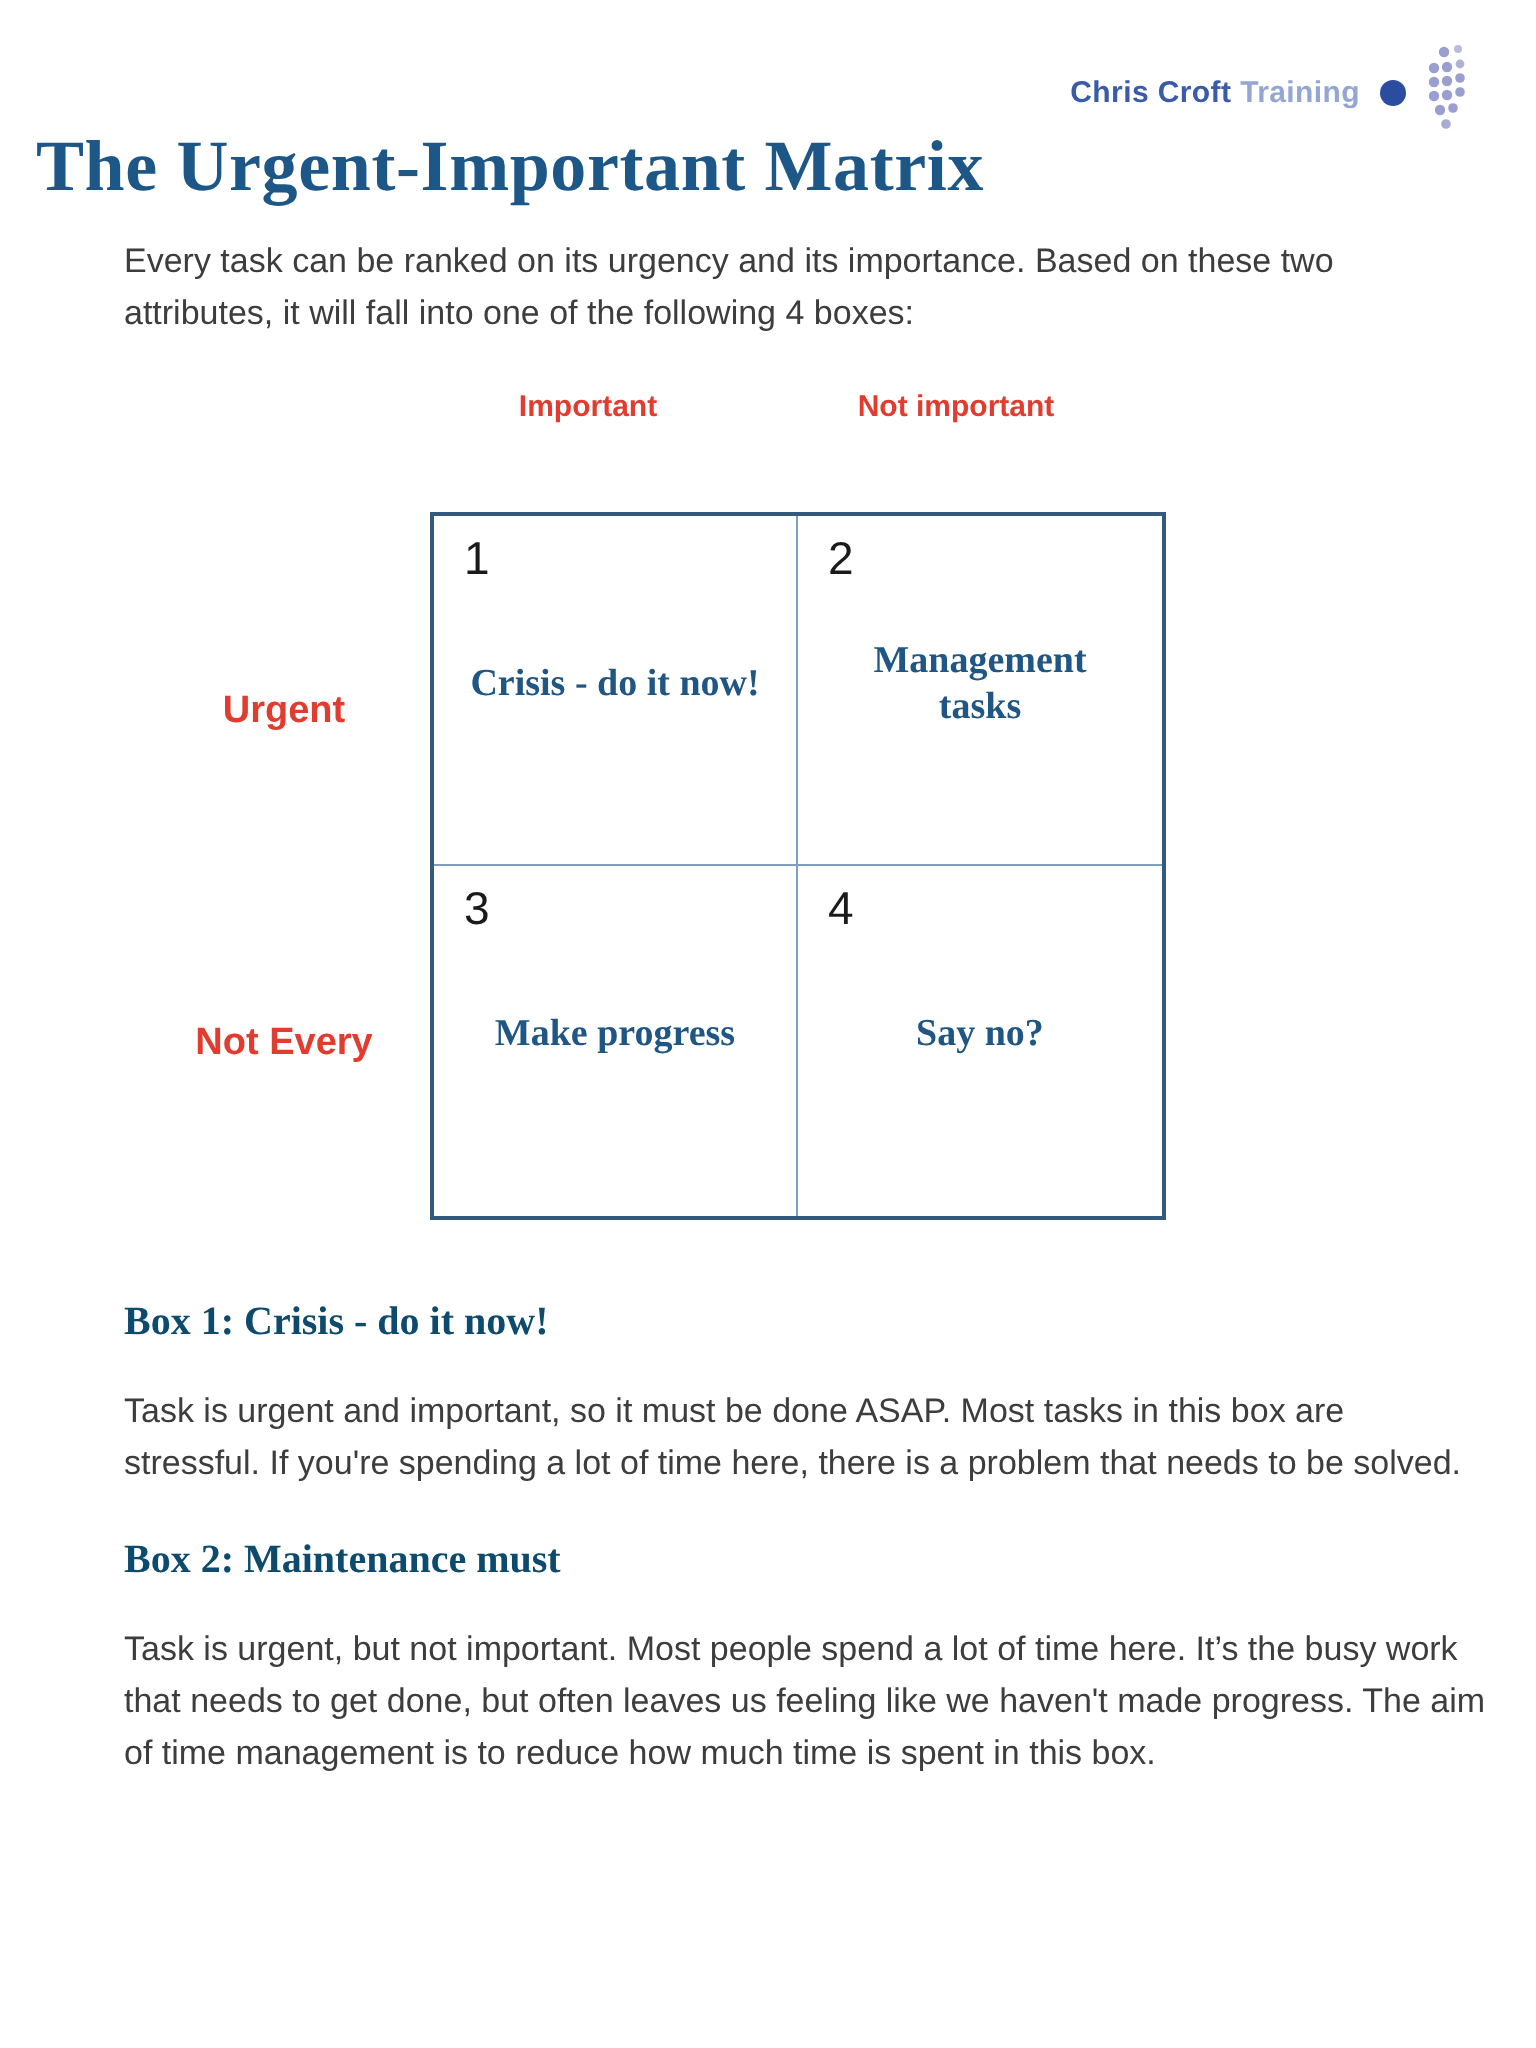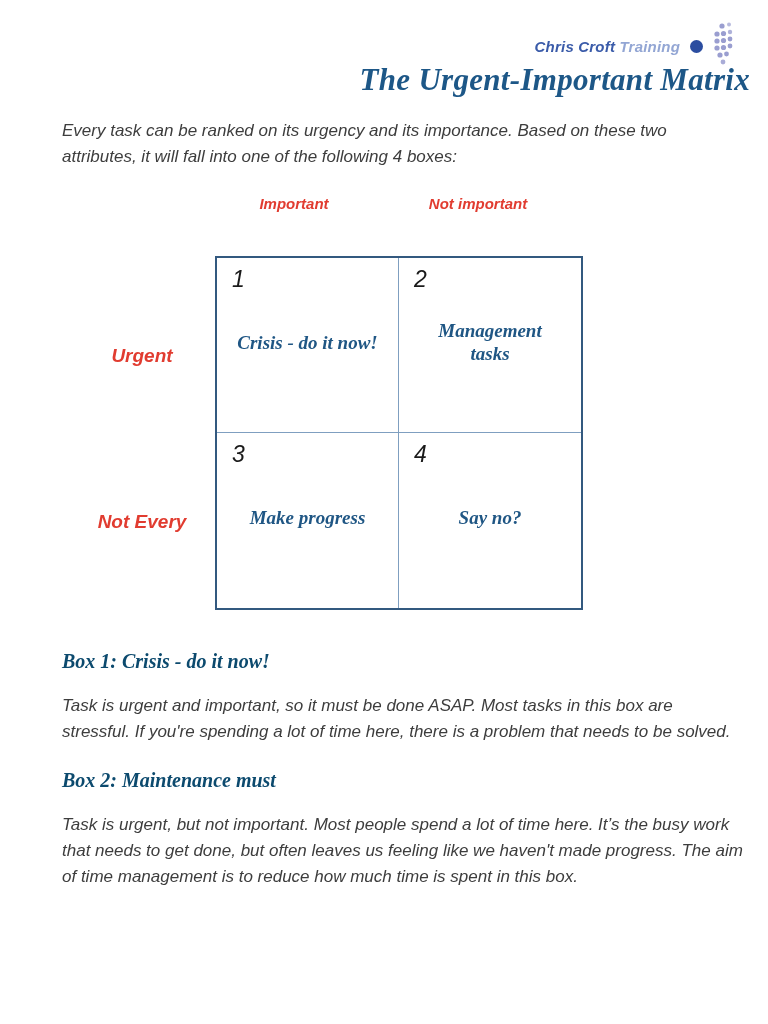--- a/index.html
+++ b/index.html
@@ -5,21 +5,20 @@
   * { margin: 0; padding: 0; box-sizing: border-box; }
   html, body { background: #ffffff; }
   .page {
     position: relative;
     width: 732px;
     height: 1024px;
     margin: 0 auto;
     background: #ffffff;
     font-family: "Liberation Sans", sans-serif;
     overflow: hidden;
-    font-style: italic;
   }
 
   
   .logo {
     position: absolute;
     top: 22px;
     right: 14px;
     display: flex;
     align-items: center;
     gap: 7px;
@@ -33,24 +32,24 @@
     background: #2b4da0;
     margin-left: 3px;
   }
   .logo-dots { display: block; }
 
   
   .doc-title {
     position: absolute;
     top: 62px;
     left: 0; right: 0;
-    text-align: right;
+    text-align: left;
     font-family: "Liberation Serif", serif;
     font-weight: bold;
-    font-size: 31px;
+    font-size: 36px;
     color: #1d5787;
     letter-spacing: 0.3px;
   }
 
   
   .intro {
     position: absolute;
     top: 118px;
     left: 44px;
     width: 682px;

